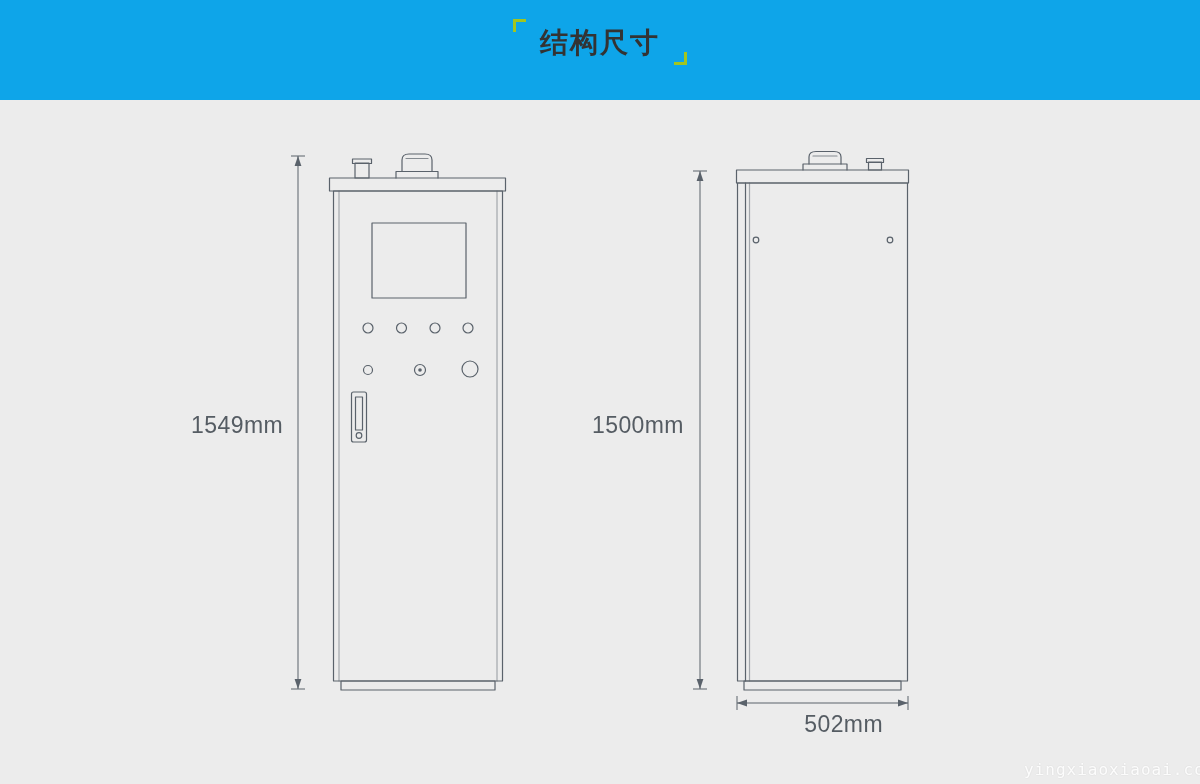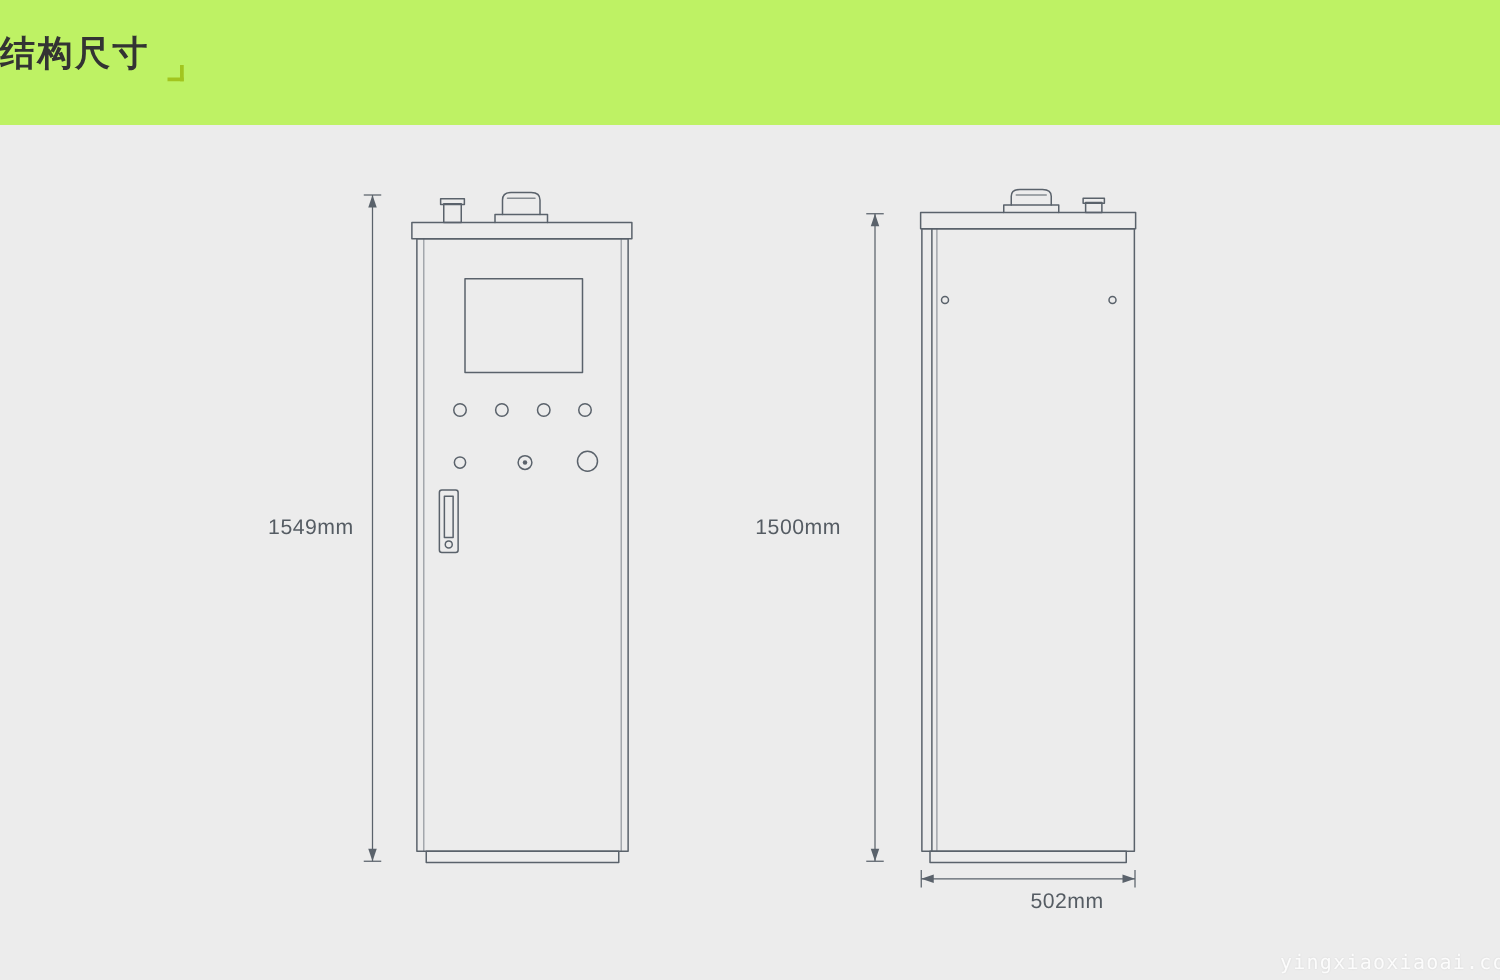--- a/index.html
+++ b/index.html
@@ -3,21 +3,21 @@
 <meta charset="utf-8">
 <title>结构尺寸</title>
 <style>
   * { margin:0; padding:0; box-sizing:border-box; }
   html,body { width:1200px; height:784px; }
   body { font-family:"Liberation Sans","DejaVu Sans",sans-serif; background:#fff; }
 
   .page { position:relative; width:1200px; height:784px; background:#fff; overflow:hidden; }
 
   
-  .header { position:relative; height:100px; background:#bef264; display:flex; }
+  .header { position:relative; height:100px; background:#0ea5e9; display:flex; justify-content:center; }
   .title-wrap { position:relative; margin-top:24px; height:38px; }
   .title {
     font-size:28px; font-weight:700; line-height:38px; letter-spacing:2px;
     color:var(--c-title_text,#333333); display:inline-block;
   }
   .bracket { position:absolute; width:13px; height:13px; }
   .bracket.tl {
     left:-27px; top:-5px;
     border-top:3px solid var(--c-accent_green,#a2c51f);
     border-left:3px solid var(--c-accent_green,#a2c51f);
@@ -33,25 +33,25 @@
     position:absolute; left:0; top:100px; width:1200px; height:684px;
     background:var(--c-canvas_background,#ececec);
   }
 
   .drawing {
     position:absolute; left:0; top:0; width:1200px; height:784px;
     color:var(--c-line,#5a626b); display:block;
   }
 
   .dim-label {
-    position:absolute; font-size:17px; font-weight:500; letter-spacing:0.4px;
+    position:absolute; font-size:23px; font-weight:500; letter-spacing:0.4px;
     color:var(--c-dimension_text,#555c63);
   }
   #dim-front-height { left:190px; top:412px; width:93px; text-align:right; }
-  #dim-side-height  { left:592px; top:412px; width:93px; text-align:center; }
+  #dim-side-height  { left:592px; top:412px; width:93px; text-align:left; }
   #dim-side-depth   { left:762px; top:711px; width:121px; text-align:right; }
 
   .watermark {
     position:absolute; left:1024px; bottom:5px; white-space:nowrap;
     font-family:"DejaVu Sans Mono","Liberation Mono",monospace;
     font-size:16px; letter-spacing:1px;
     color:var(--c-watermark_text,#ffffff); opacity:0.85;
     text-shadow:0 0 2px rgba(0,0,0,0.12);
   }
 </style>

